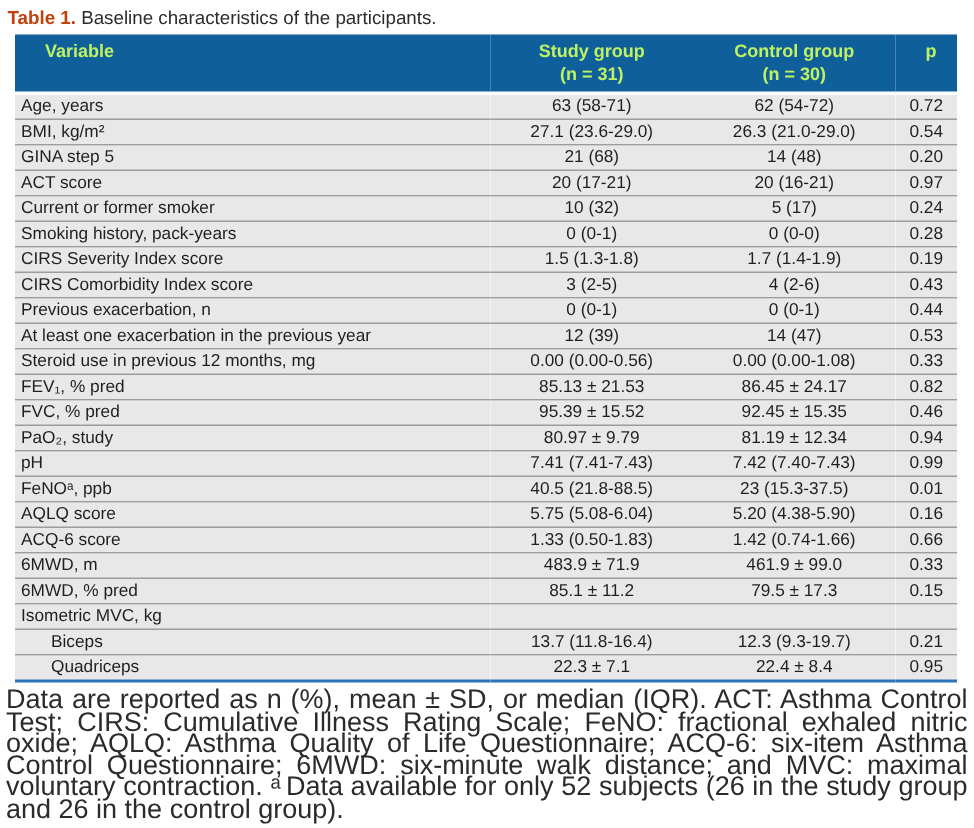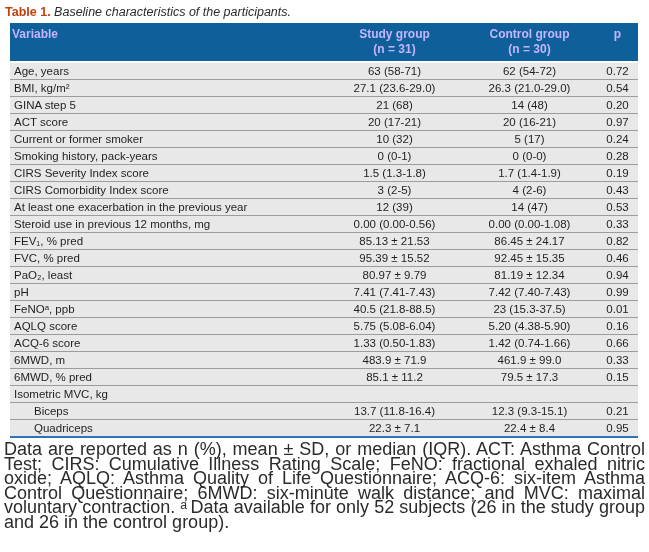--- a/index.html
+++ b/index.html
@@ -7,36 +7,36 @@
     width: 649px; height: 552px;
     background: #ffffff;
     font-family: "Liberation Sans", "DejaVu Sans", sans-serif;
     overflow: hidden;
   }
   .page { padding: 3px 4px 0 4px; width: 649px; }
 
   
   .title { font-size: 12.5px; line-height: 16px; color: #2b2b2b; margin: 1px 0 3px 1px; }
   .title-label { color: #c2410c; font-weight: bold; }
-  .title-text { color: #2b2b2b; font-style: italic; }
+  .title-text { color: #2b2b2b; }
 
   
   table.baseline {
     border-collapse: collapse;
     table-layout: fixed;
     width: 628px;
     margin-left: 6px;
   }
   thead th {
     background: #0e5f9a;
-    color: #c4b5fd;
+    color: #bef264;
     font-size: 12px;
     font-weight: bold;
     line-height: 15px;
-    padding: 4px 2px;
+    padding: 4px 20px;
     vertical-align: top;
   }
   thead th .h2line { font-weight: bold; }
   tbody td {
     background: #e8e8e8;
     font-size: 11.5px;
     line-height: 16px;
     color: #1f1f1f;
     padding: 0 4px;
     border-top: 1px solid #9c9c9c;
@@ -136,20 +136,26 @@
     <td class="col-num">1.7 (1.4-1.9)</td>
     <td class="col-p">0.19</td>
   </tr>
         <tr>
     <td class="col-var">CIRS Comorbidity Index score</td>
     <td class="col-num">3 (2-5)</td>
     <td class="col-num">4 (2-6)</td>
     <td class="col-p">0.43</td>
   </tr>
         <tr>
+    <td class="col-var">Previous exacerbation, n</td>
+    <td class="col-num">0 (0-1)</td>
+    <td class="col-num">0 (0-1)</td>
+    <td class="col-p">0.44</td>
+  </tr>
+        <tr>
     <td class="col-var">At least one exacerbation in the previous year</td>
     <td class="col-num">12 (39)</td>
     <td class="col-num">14 (47)</td>
     <td class="col-p">0.53</td>
   </tr>
         <tr>
     <td class="col-var">Steroid use in previous 12 months, mg</td>
     <td class="col-num">0.00 (0.00-0.56)</td>
     <td class="col-num">0.00 (0.00-1.08)</td>
     <td class="col-p">0.33</td>
@@ -160,21 +166,21 @@
     <td class="col-num">86.45 ± 24.17</td>
     <td class="col-p">0.82</td>
   </tr>
         <tr>
     <td class="col-var">FVC, % pred</td>
     <td class="col-num">95.39 ± 15.52</td>
     <td class="col-num">92.45 ± 15.35</td>
     <td class="col-p">0.46</td>
   </tr>
         <tr>
-    <td class="col-var">PaO₂, least</td>
+    <td class="col-var">PaO₂, study</td>
     <td class="col-num">80.97 ± 9.79</td>
     <td class="col-num">81.19 ± 12.34</td>
     <td class="col-p">0.94</td>
   </tr>
         <tr>
     <td class="col-var">pH</td>
     <td class="col-num">7.41 (7.41-7.43)</td>
     <td class="col-num">7.42 (7.40-7.43)</td>
     <td class="col-p">0.99</td>
   </tr>
@@ -210,21 +216,21 @@
   </tr>
         <tr>
     <td class="col-var">Isometric MVC, kg</td>
     <td class="col-num"></td>
     <td class="col-num"></td>
     <td class="col-p"></td>
   </tr>
         <tr class="indent">
     <td class="col-var">Biceps</td>
     <td class="col-num">13.7 (11.8-16.4)</td>
-    <td class="col-num">12.3 (9.3-15.1)</td>
+    <td class="col-num">12.3 (9.3-19.7)</td>
     <td class="col-p">0.21</td>
   </tr>
         <tr class="indent">
     <td class="col-var">Quadriceps</td>
     <td class="col-num">22.3 ± 7.1</td>
     <td class="col-num">22.4 ± 8.4</td>
     <td class="col-p">0.95</td>
   </tr>
       </tbody>
   </table>

